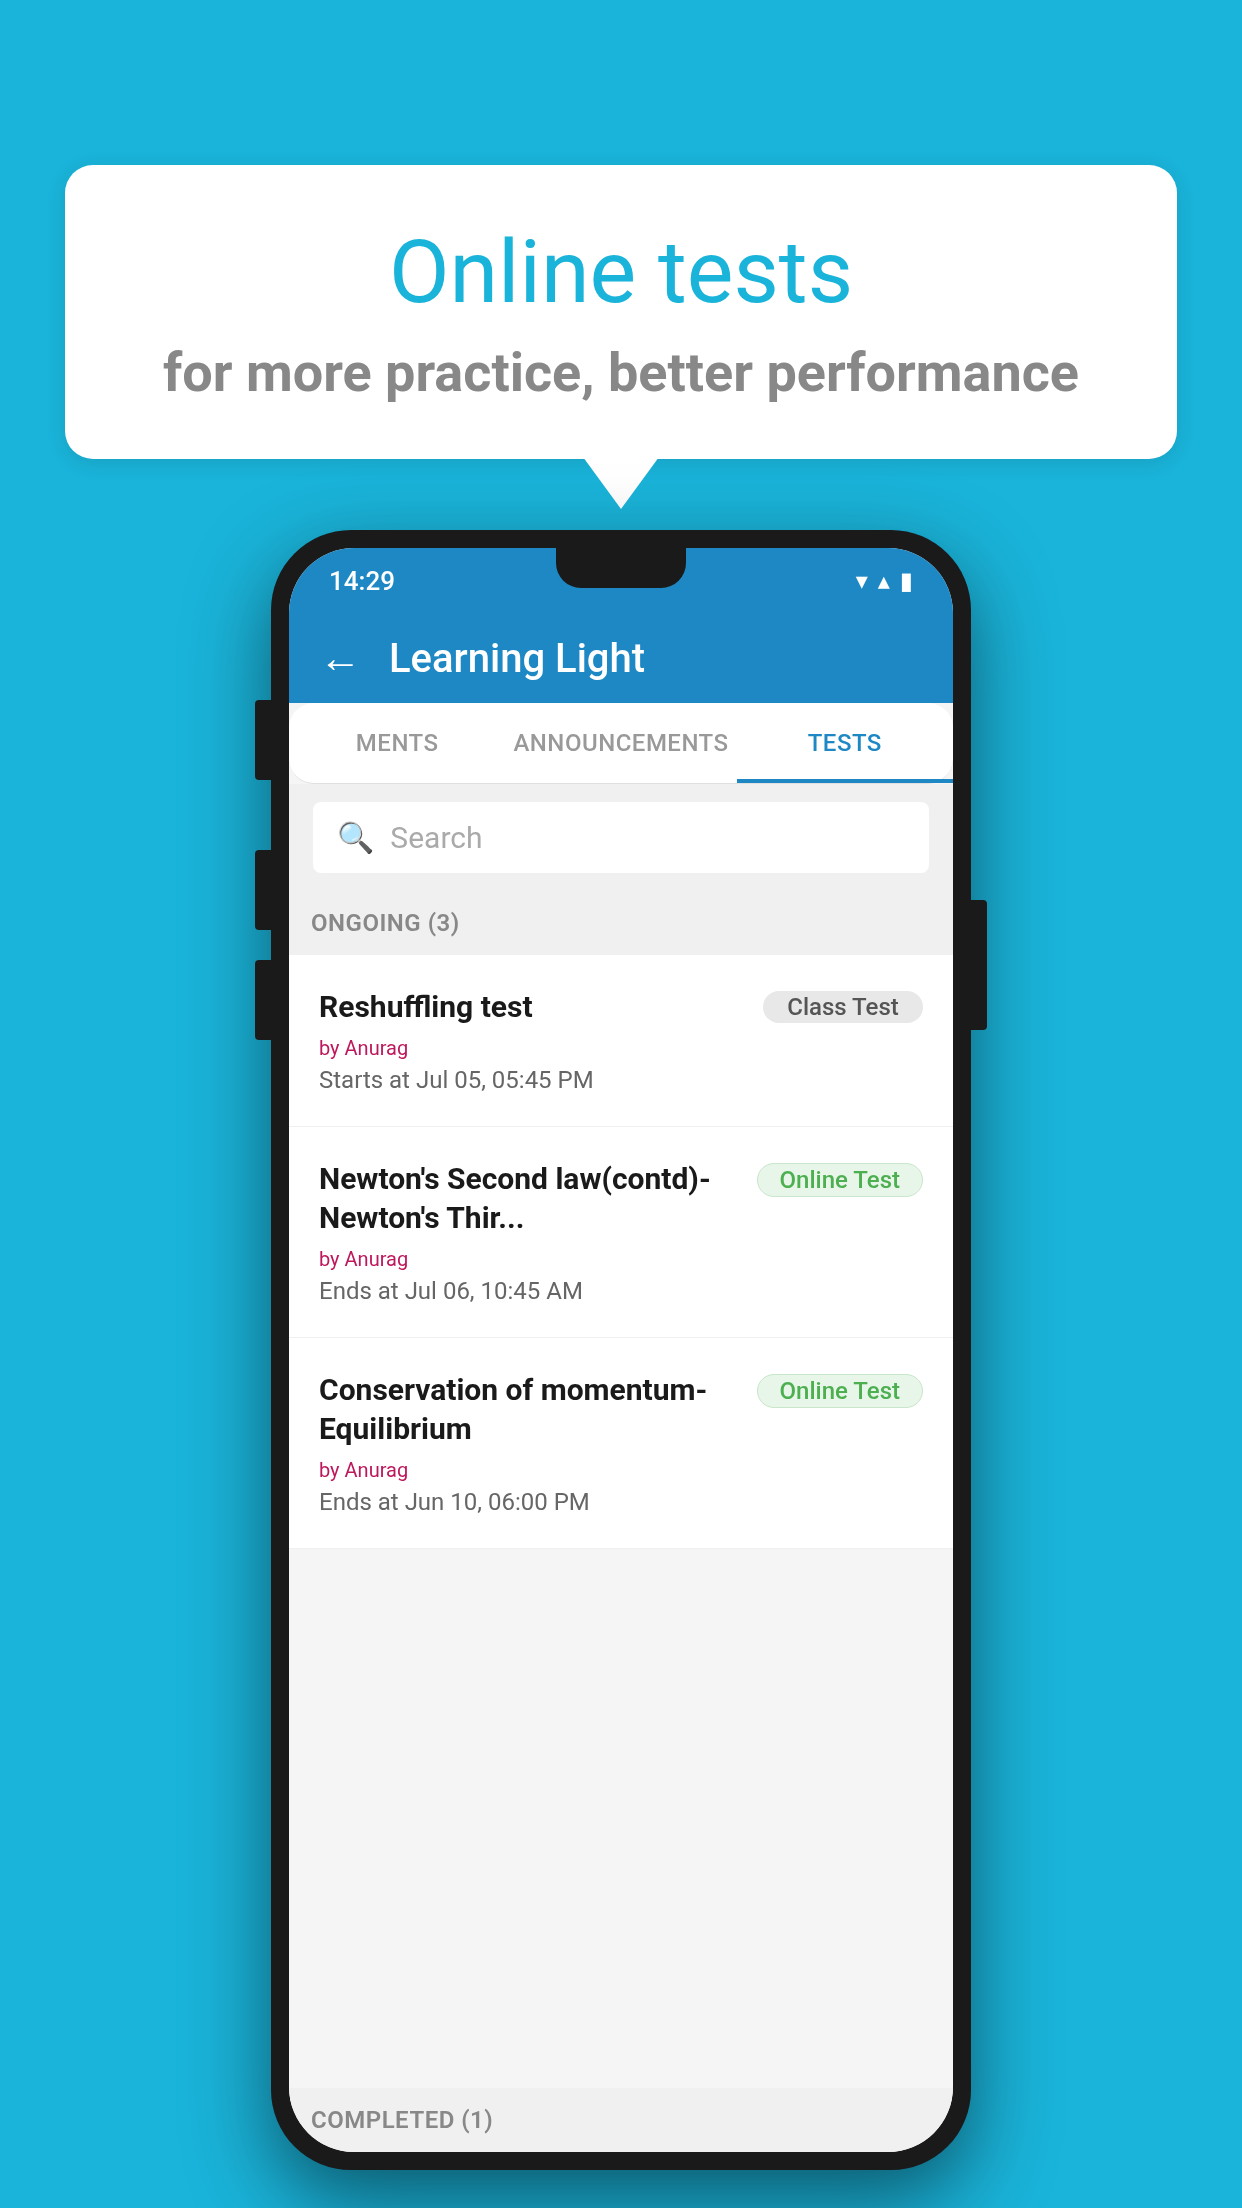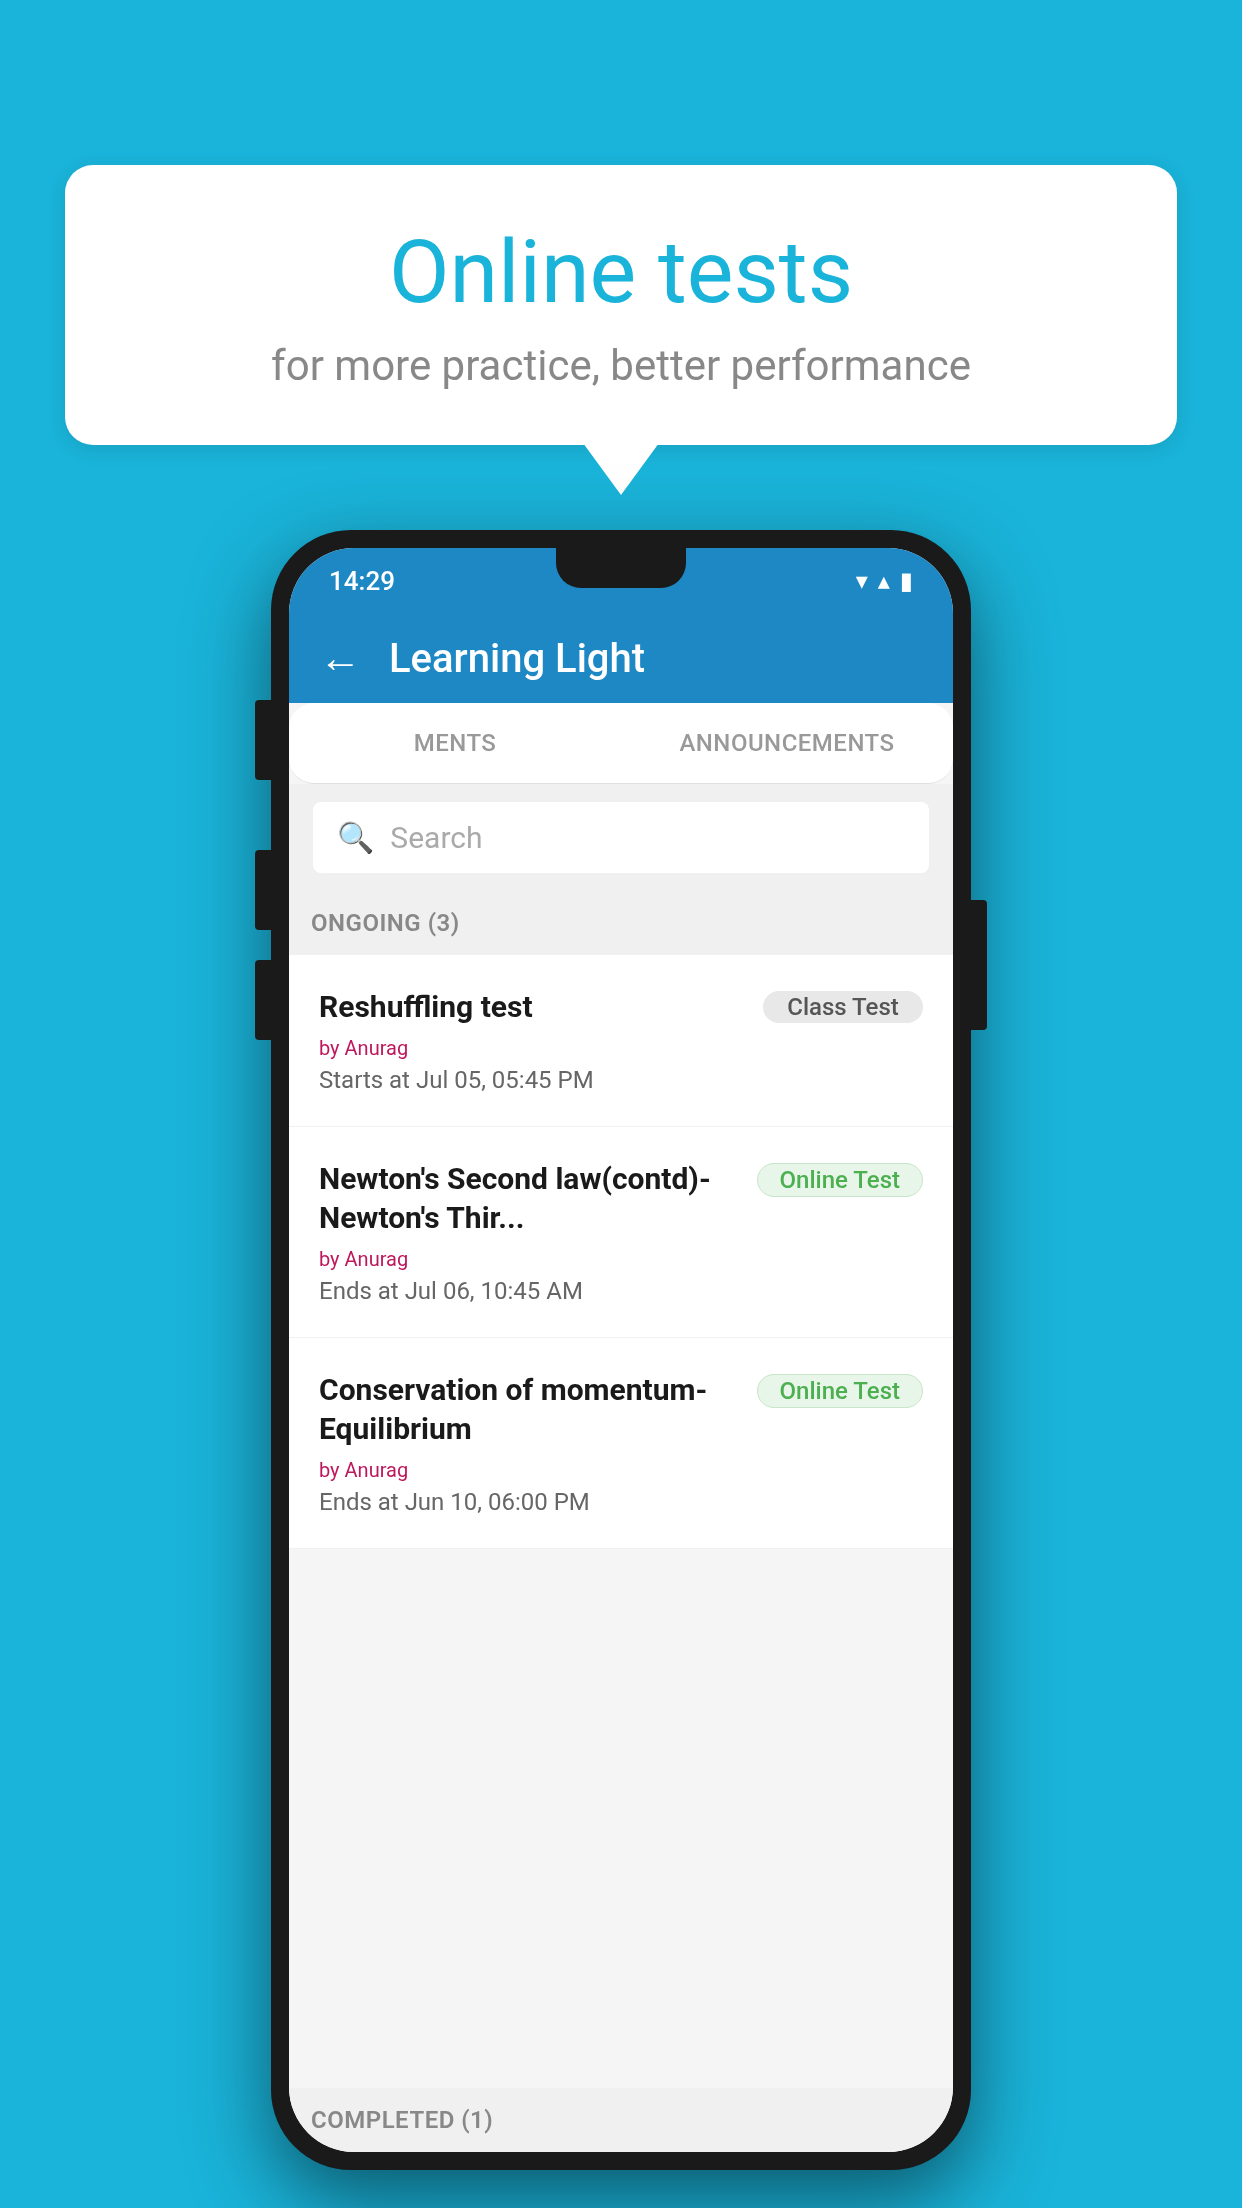--- a/index.html
+++ b/index.html
@@ -34,23 +34,23 @@
     }
 
     .speech-bubble-title {
       font-size: 88px;
       color: #1ab3d9;
       font-weight: 400;
       margin-bottom: 18px;
     }
 
     .speech-bubble-subtitle {
-      font-size: 42px;
+      font-size: 54px;
       color: #888;
-      font-weight: 400;
+      font-weight: 700;
     }
 
     .speech-bubble-arrow {
       width: 0;
       height: 0;
       border-left: 38px solid transparent;
       border-right: 38px solid transparent;
       border-top: 52px solid white;
       margin-top: -2px;
     }
@@ -322,20 +322,21 @@
       </div>
 
       <div class="app-header">
         <span class="back-arrow">←</span>
         <span class="app-title">Learning Light</span>
       </div>
 
       <div class="tabs-container">
         <div class="tab">MENTS</div>
         <div class="tab">ANNOUNCEMENTS</div>
+        <div class="tab active">TESTS</div>
       </div>
 
       <div class="search-container">
         <div class="search-bar">
           <span class="search-icon">🔍</span>
           <span class="search-placeholder">Search</span>
         </div>
       </div>
 
       <div class="section-header">ONGOING (3)</div>

